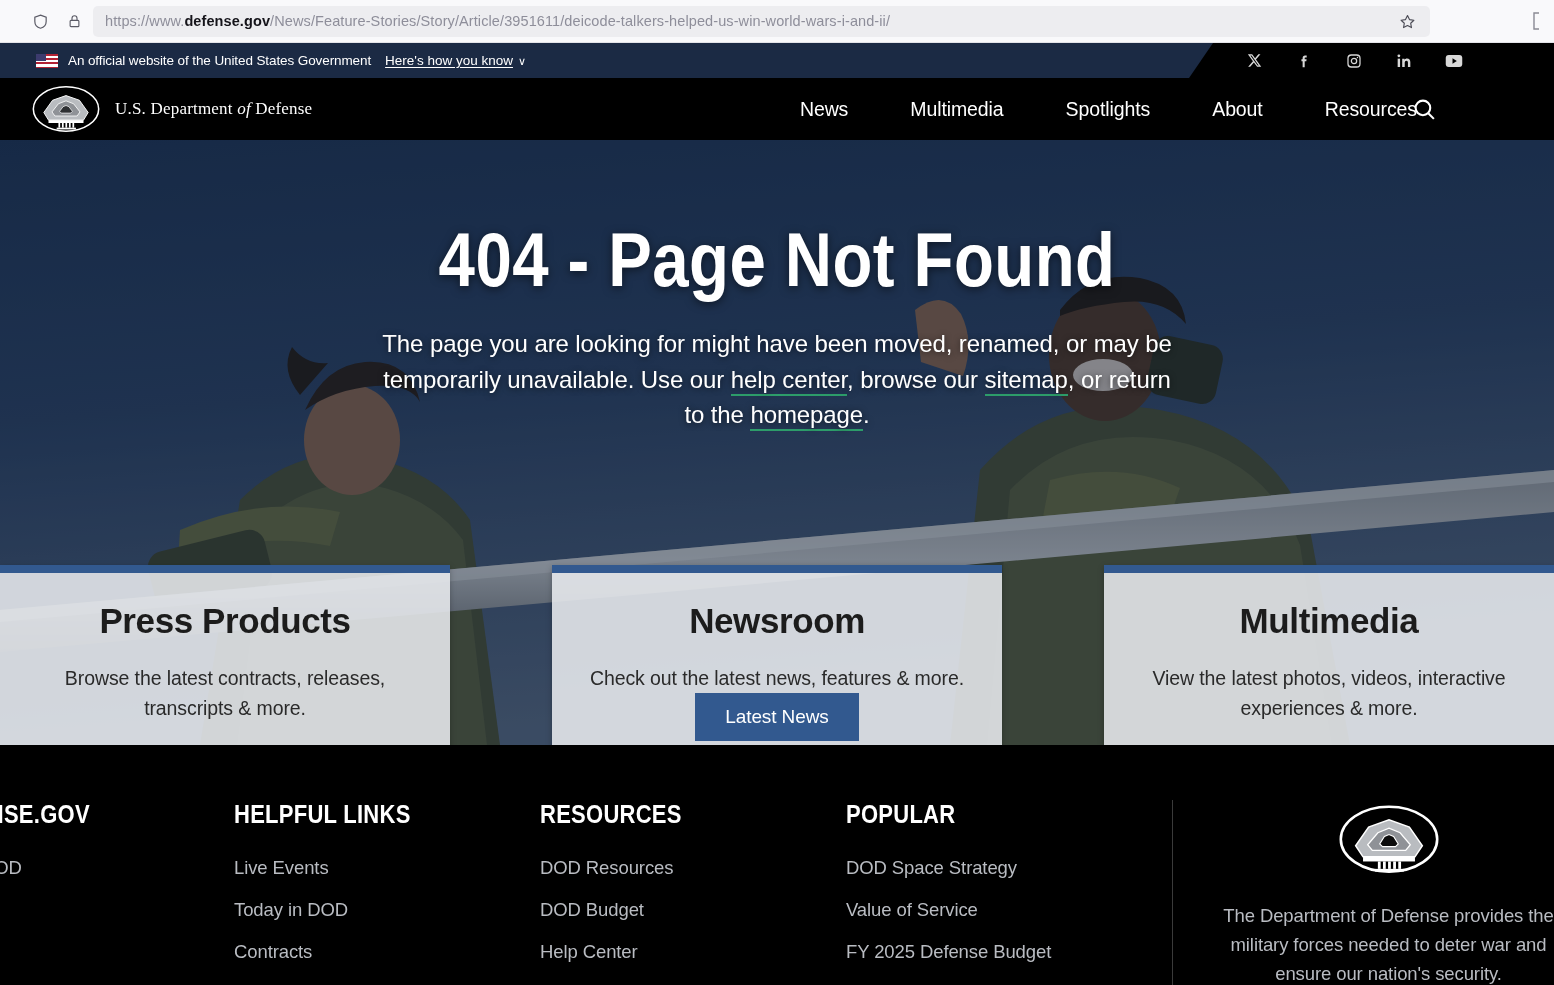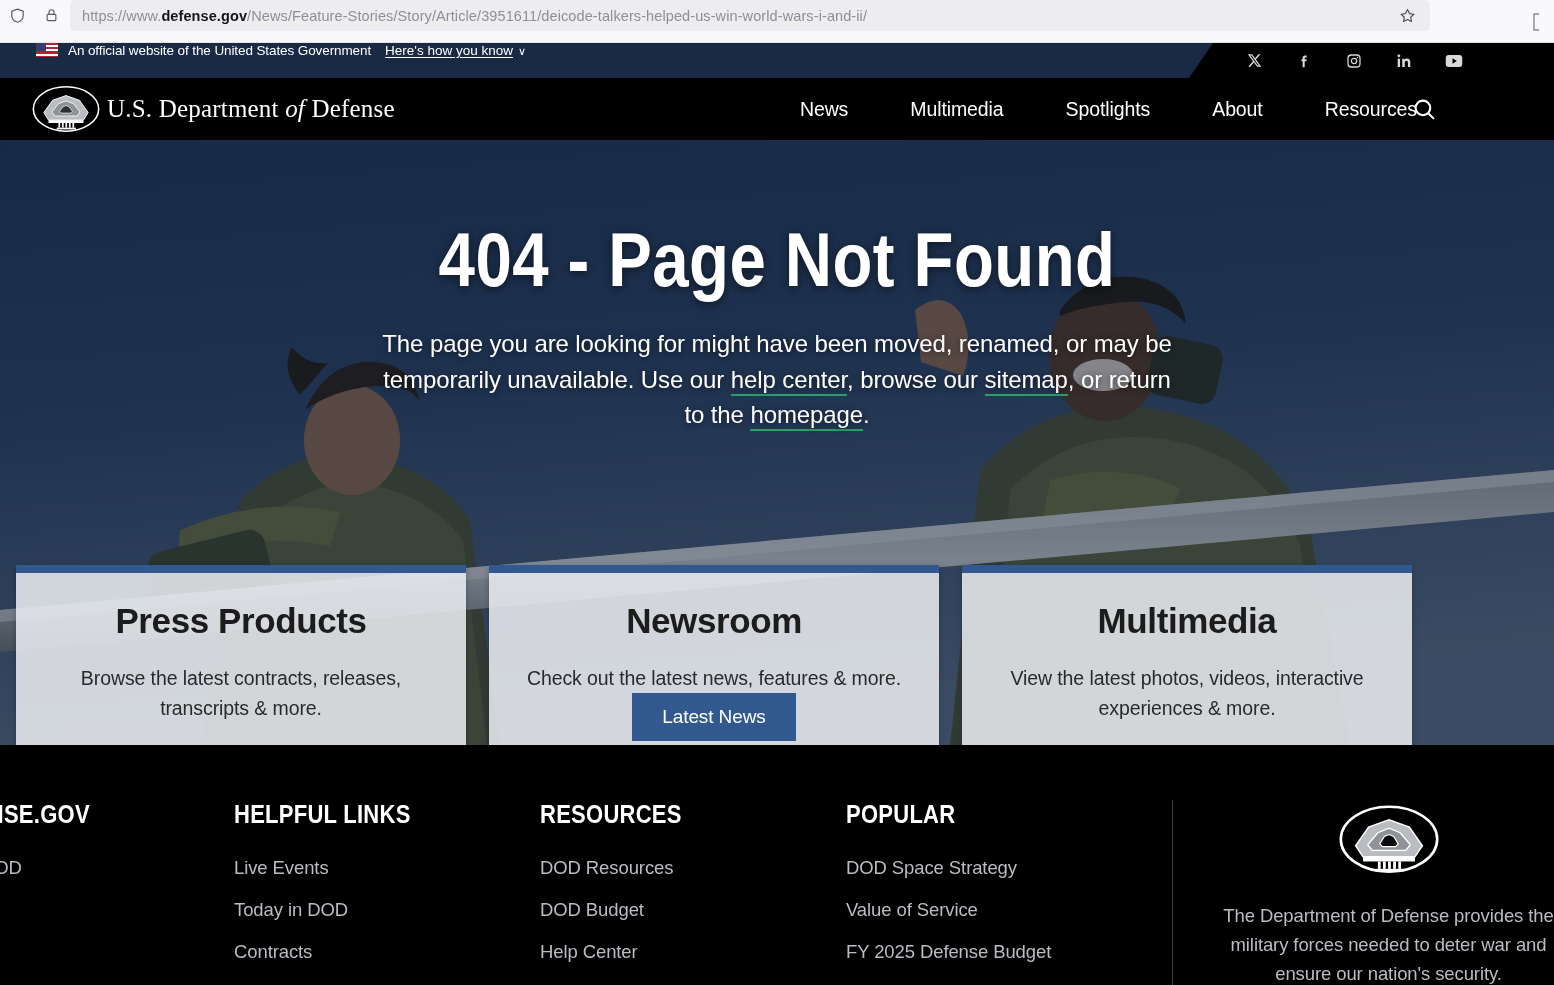--- a/index.html
+++ b/index.html
@@ -12,21 +12,23 @@
     background: #000;
   }
 
   
   .browser-bar {
     position: absolute;
     top: 0; left: 0;
     width: 1554px; height: 43px;
     background: #f9f9fb;
     display: flex;
+    align-items: center;
     border-bottom: 1px solid #e3e3e8;
+    padding-left: 23px;
   }
   .chrome-icon {
     width: 34px; height: 30px;
     display: flex; align-items: center; justify-content: center;
     flex: 0 0 auto;
   }
   .url-field {
     flex: 1 1 auto;
     height: 31px;
     background: #ededf0;
@@ -58,21 +60,21 @@
     flex: 0 0 auto;
   }
 
   
   .gov-banner {
     position: absolute;
     top: 43px; left: 0;
     width: 1554px; height: 35px;
     background: #1b2a44;
     display: flex;
-    align-items: flex-start;
+    align-items: center;
     padding-left: 36px;
     overflow: hidden;
   }
   .flag {
     width: 22px; height: 14px;
     margin-right: 10px;
     position: relative;
     flex: 0 0 auto;
     background: #fff;
     overflow: hidden;
@@ -146,23 +148,23 @@
     align-items: center;
     margin-left: 31px;
     cursor: pointer;
   }
   .brand-seal {
     width: 70px; height: 48px;
     flex: 0 0 auto;
   }
   .brand-text {
     font-family: "Liberation Serif", serif;
-    font-size: 25px;
-    color: #ffffff;
-    margin-left: 6px;
+    font-size: 17px;
+    color: #ffffff;
+    margin-left: 14px;
     white-space: nowrap;
     letter-spacing: 0.2px;
   }
   .brand-text i { font-style: italic; }
 
   .main-nav {
     position: absolute;
     right: 112px;
     top: 0;
     height: 62px;
@@ -236,23 +238,22 @@
     cursor: pointer;
   }
 
   
   .cards {
     position: absolute;
     top: 425px;
     left: 0;
     width: 1554px;
     display: flex;
-    justify-content: flex-start;
+    justify-content: space-between;
     gap: 23px;
-    padding-left: 16px;
   }
   .card {
     width: 450px;
     background: rgba(232, 234, 238, 0.88);
     border-top: 8px solid #32598f;
     padding: 28px 26px 30px;
     text-align: center;
     box-shadow: 0 2px 6px rgba(0,0,0,0.25);
   }
   .card-title {

